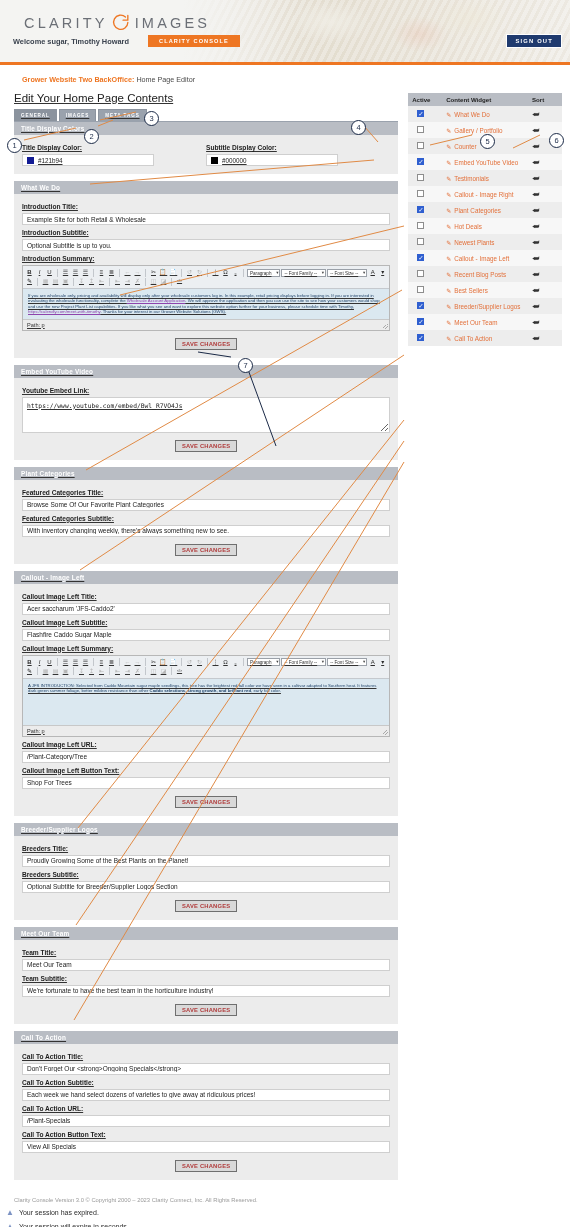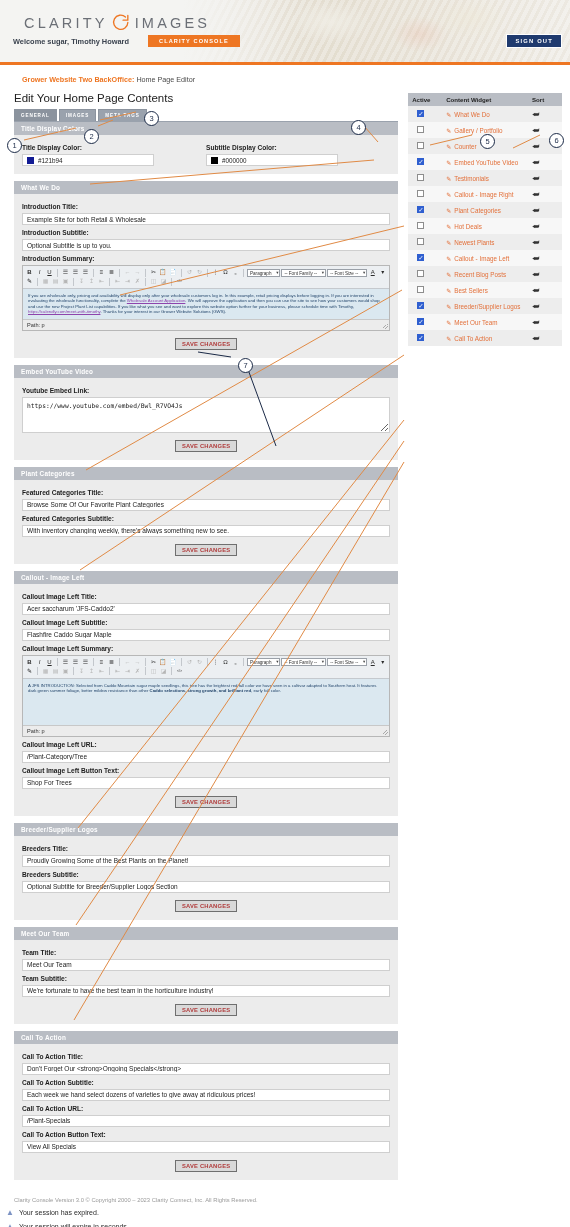--- a/index.html
+++ b/index.html
@@ -56,21 +56,21 @@
   }
   .header-rule { height:3px; background:#ee7623; width:570px; }
 
   
   .breadcrumb { padding:10px 0 0 14px; font-size:7.2px;margin-left:8px; }
   .breadcrumb .bc-site { color:#ee7623; font-weight:bold; }
   .breadcrumb .bc-page { color:#4a4a4a; }
 
   
   .cols { display:flex; padding:8px 8px 0 14px; gap:10px; align-items:flex-start; }
-  .col-left { width:386px; }
+  .col-left { width:386px;text-decoration:underline; }
   .col-right { width:186px; padding-top:1px; }
 
   h1.page-title { font-size:11.5px; font-weight:400; color:#222; margin:0 0 5px 0; }
   h1.panel-title { font-size:11.5px; font-weight:400; color:#222; margin:0 0 8px 0; line-height:13px; }
 
   
   .tabs { display:flex; border-bottom:1px solid #9aa2ad; }
   .tab {
     font-size:4.6px; font-weight:bold; letter-spacing:.9px; color:#fff;
     background:#9aa2ad; padding:3px 6px 3px 6px; margin-right:2px;

